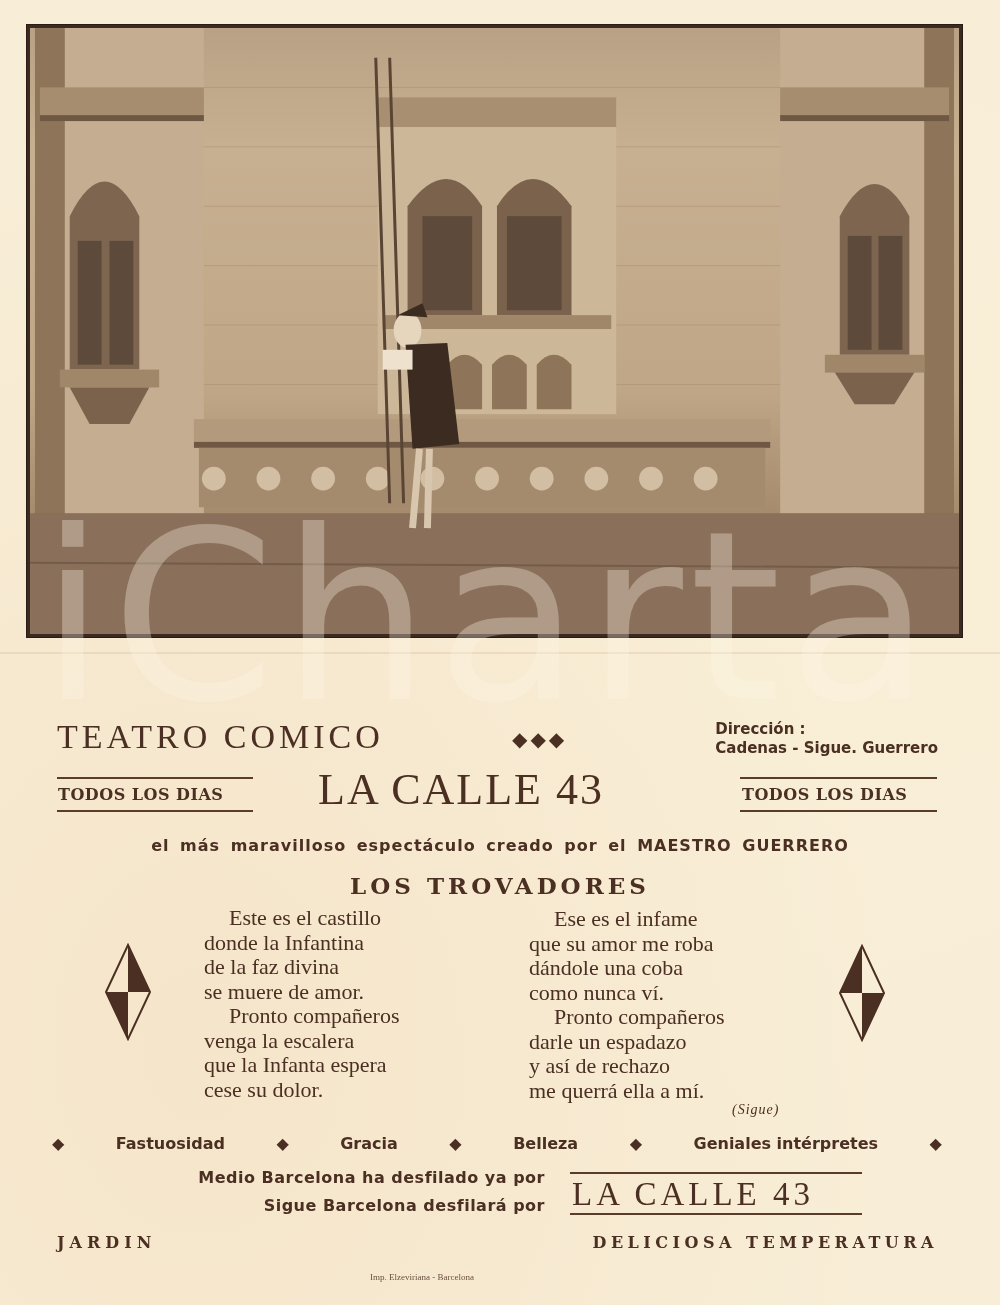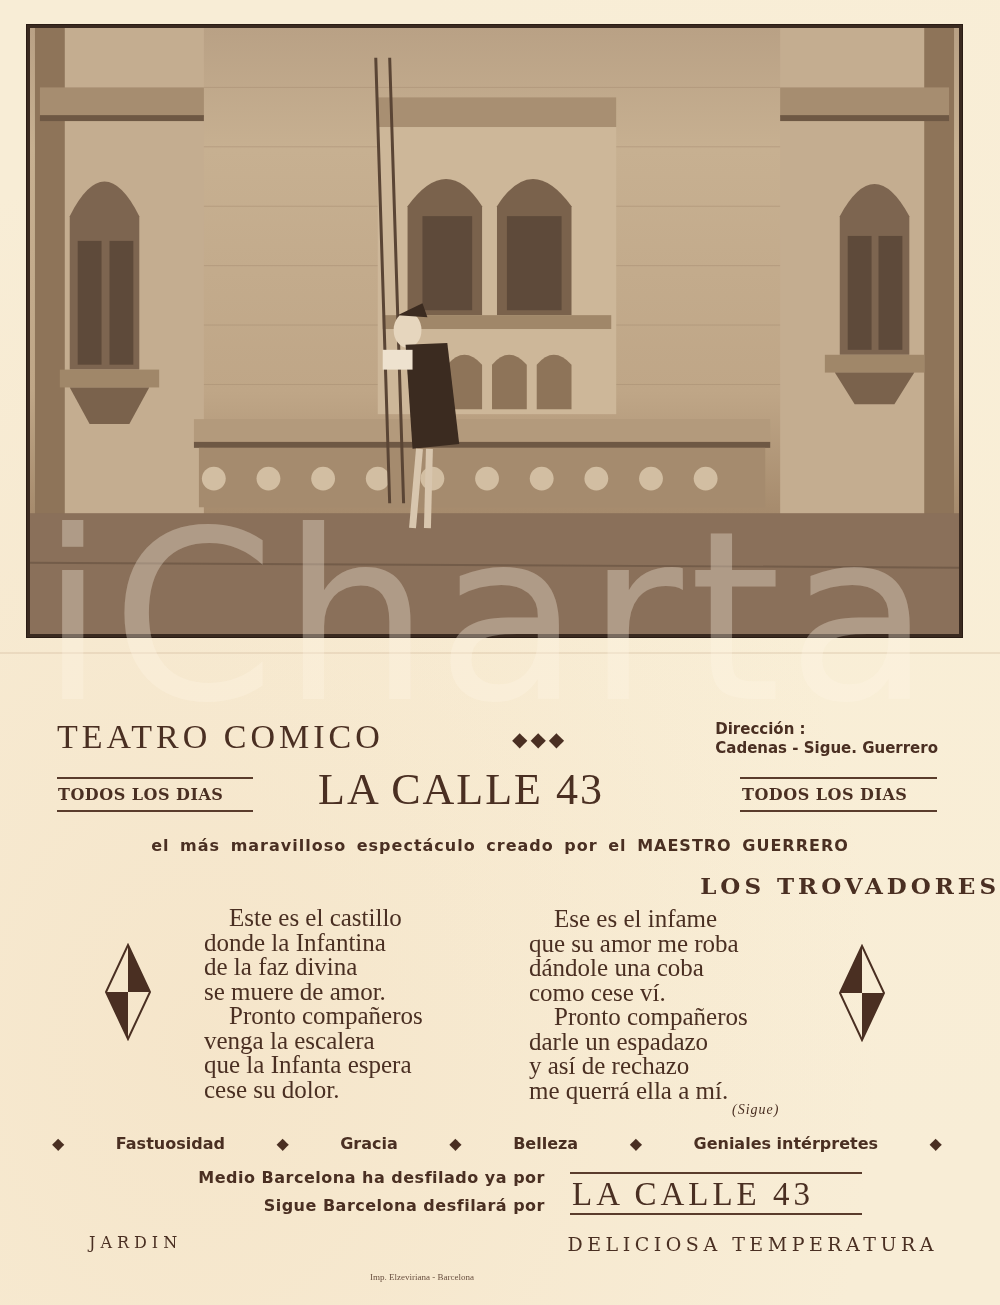--- a/index.html
+++ b/index.html
@@ -27,31 +27,31 @@
     pointer-events: none; line-height: 1;
   }
   .abs { position: absolute; }
   .theatre { left: 57px; top: 718px; font-size: 34px; letter-spacing: 4px; font-family: "Liberation Serif", serif; }
   .dots { left: 512px; top: 727px; font-size: 20px; letter-spacing: 3px; }
   .direction { right: 62px; top: 720px; font-size: 15px; line-height: 19px; font-family: "DejaVu Sans", sans-serif; font-weight: bold; }
   .todos { font-size: 16px; letter-spacing: 0.5px; font-family: "DejaVu Serif", serif; font-weight: bold; top: 785px; }
   .rule { position: absolute; height: 2px; background: #5a3c2c; }
   .title-main { left: 318px; top: 764px; font-size: 44px; letter-spacing: 2px; font-family: "Liberation Serif", serif; }
   .subtitle { left: 60px; top: 836px; width: 880px; text-align: center; font-size: 16px; font-family: "DejaVu Sans", sans-serif; font-weight: bold; letter-spacing: 1px; word-spacing: 4px; }
-  .song-title { left: 0; top: 872px; width: 1000px; text-align: right; font-size: 23px; letter-spacing: 4px; font-family: "DejaVu Serif", serif; font-weight: bold; }
-  .verse { font-size: 25px; line-height: 24.5px; font-family: "Liberation Serif", serif; }
+  .song-title { left: 0; top: 872px; width: 1000px; text-align: center; font-size: 23px; letter-spacing: 4px; font-family: "DejaVu Serif", serif; font-weight: bold; }
+  .verse { font-size: 22px; line-height: 24.5px; font-family: "Liberation Serif", serif; }
   .verse div.indent { padding-left: 25px; }
   .sigue { left: 732px; top: 1102px; font-size: 14px; font-style: italic; letter-spacing: 1px; }
   .features { left: 52px; top: 1134px; width: 890px; display: flex; justify-content: space-between; align-items: center; font-size: 16px; font-family: "DejaVu Sans", sans-serif; font-weight: bold; }
   .features .d { font-size: 16px; }
   .barca1 { right: 455px; top: 1168px; font-size: 16px; font-family: "DejaVu Sans", sans-serif; font-weight: bold; letter-spacing: 0.5px; }
   .barca2 { right: 455px; top: 1196px; font-size: 16px; font-family: "DejaVu Sans", sans-serif; font-weight: bold; letter-spacing: 0.5px; }
   .title-small { left: 572px; top: 1176px; font-size: 33px; letter-spacing: 4px; font-family: "Liberation Serif", serif; }
-  .jardin { left: 57px; top: 1233px; font-size: 16px; letter-spacing: 5px; font-family: "DejaVu Serif", serif; font-weight: normal; margin-left: 32px; }
-  .temp { right: 62px; top: 1233px; font-size: 19px; letter-spacing: 4.5px; font-family: "DejaVu Serif", serif; font-weight: normal; }
+  .jardin { left: 57px; top: 1233px; font-size: 16px; letter-spacing: 5px; font-family: "DejaVu Serif", serif; font-weight: bold; }
+  .temp { right: 62px; top: 1233px; font-size: 16px; letter-spacing: 4.5px; font-family: "DejaVu Serif", serif; font-weight: bold; }
   .printer { left: 0; width: 844px; top: 1272px; text-align: center; font-size: 9px; color: #6a5040; font-family: "Liberation Serif", serif; }
 </style>
 </head>
 <body>
 
 <div class="fold"></div>
 
 <div class="photo">
   <svg viewBox="0 0 935 612" preserveAspectRatio="none">
 
@@ -167,21 +167,21 @@
   <div class="indent">Pronto compañeros</div>
   <div>venga la escalera</div>
   <div>que la Infanta espera</div>
   <div>cese su dolor.</div>
 </div>
 
 <div class="abs verse" style="left:529px; top:907px;">
   <div class="indent">Ese es el infame</div>
   <div>que su amor me roba</div>
   <div>dándole una coba</div>
-  <div>como cese ví.</div>
+  <div>como nunca ví.</div>
   <div class="indent">Pronto compañeros</div>
   <div>darle un espadazo</div>
   <div>y así de rechazo</div>
   <div>me querrá ella a mí.</div>
 </div>
 
 <div class="abs sigue">(Sigue)</div>
 
 <svg class="abs" style="left:838px; top:944px;" width="48" height="98" viewBox="0 0 48 98">
   <polygon points="24,2 46,49 24,96 2,49" fill="none" stroke="#4a2f22" stroke-width="2"></polygon>

